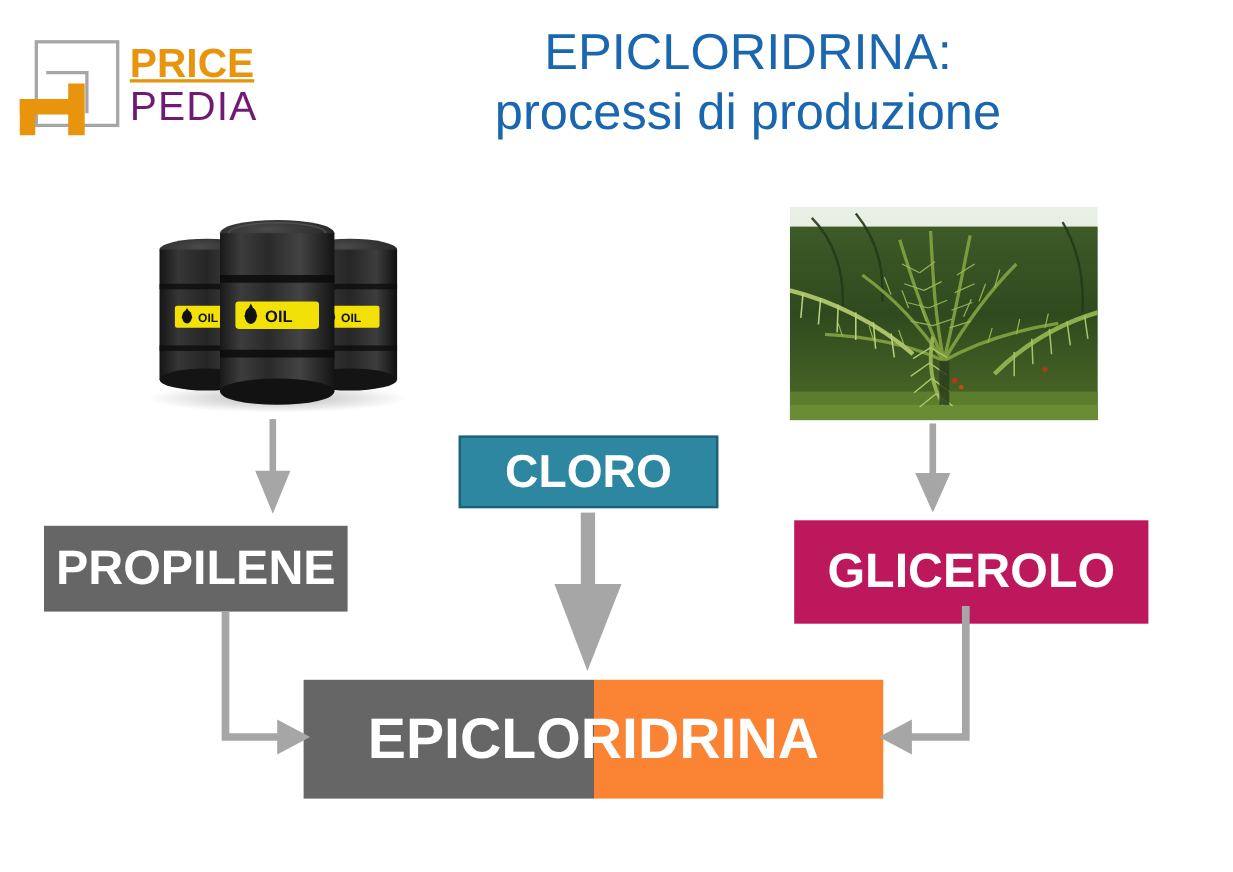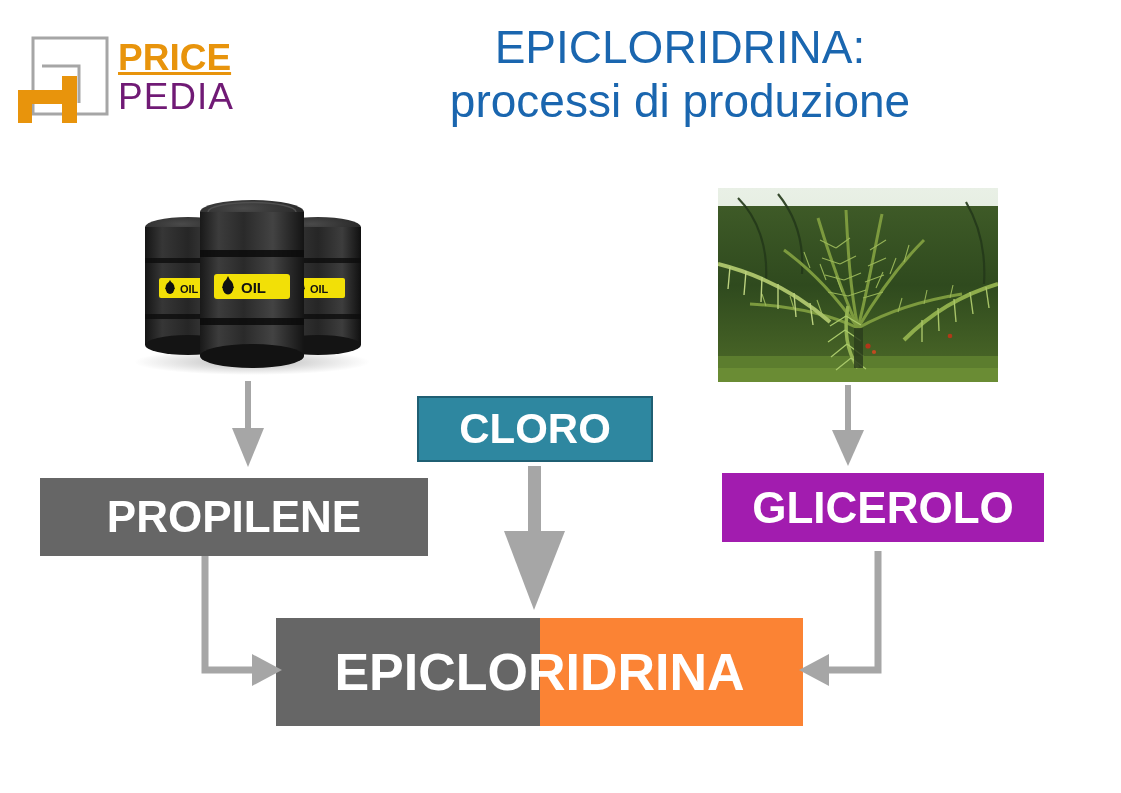--- a/index.html
+++ b/index.html
@@ -99,40 +99,40 @@
     display: flex;
     align-items: center;
     justify-content: center;
     color: #ffffff;
     font-weight: bold;
     box-sizing: border-box;
   }
   #node-propilene {
     left: 40px;
     top: 478px;
-    width: 388px;
+    width: 276px;
     height: 78px;
     background: #666666;
     font-size: 44px;
   }
   #node-cloro {
     left: 417px;
     top: 396px;
     width: 236px;
     height: 66px;
     background: #2E87A0;
     border: 2px solid #1F5F73;
     font-size: 42px;
   }
   #node-glicerolo {
     left: 722px;
     top: 473px;
     width: 322px;
-    height: 69px;
-    background: #a21caf;
+    height: 94px;
+    background: #be185d;
     font-size: 44px;
   }
   #node-epicloridrina {
     left: 276px;
     top: 618px;
     width: 527px;
     height: 108px;
     font-size: 52px;
   }
   #epi-half-left {

